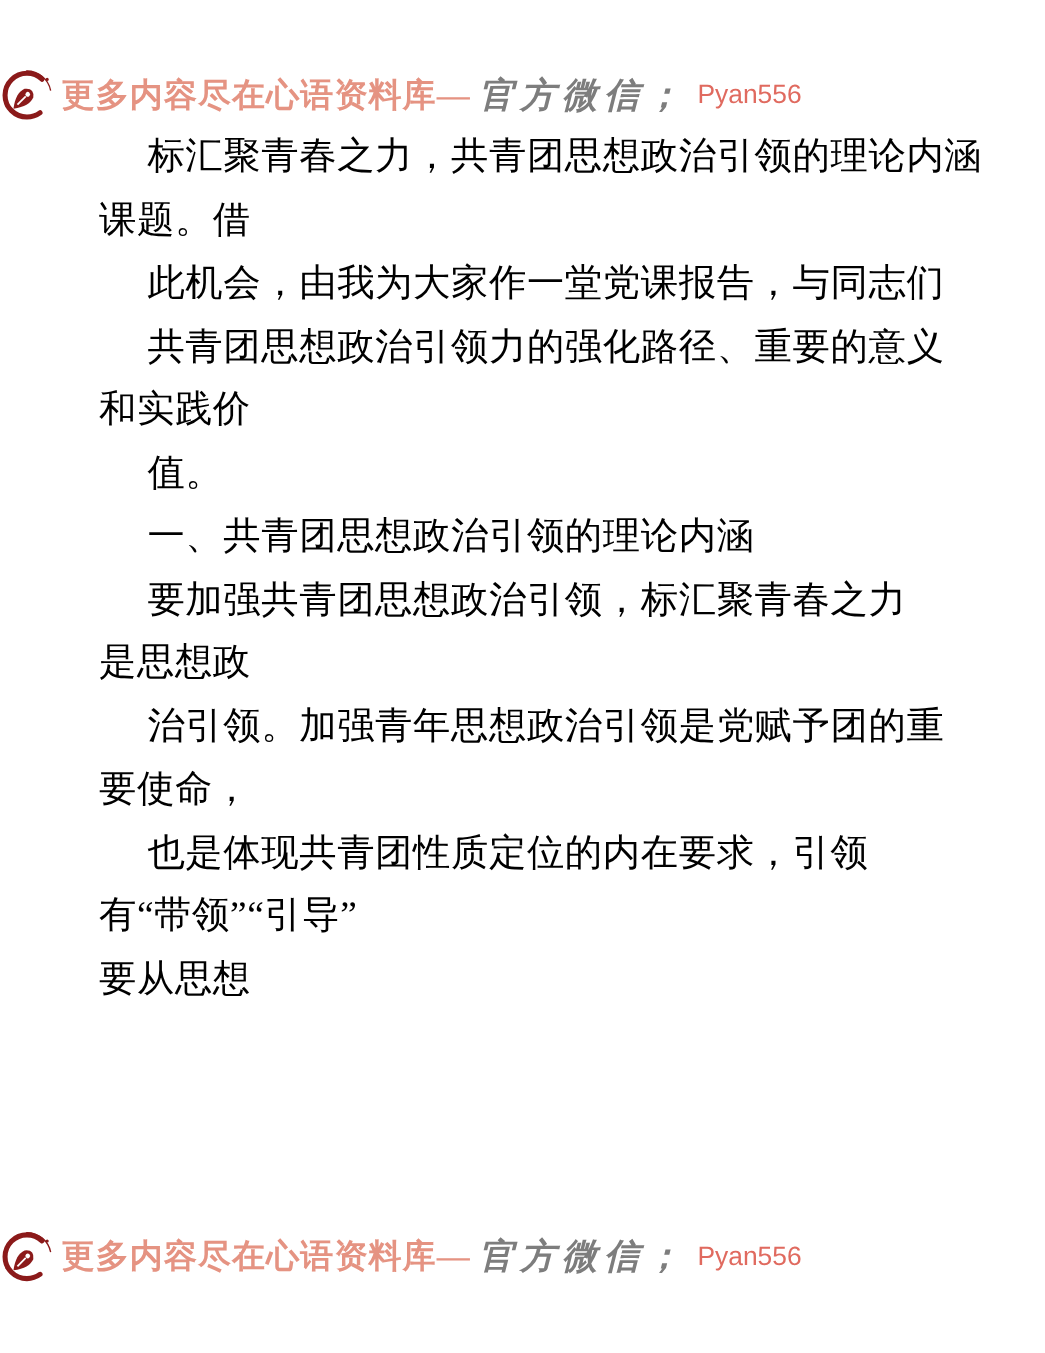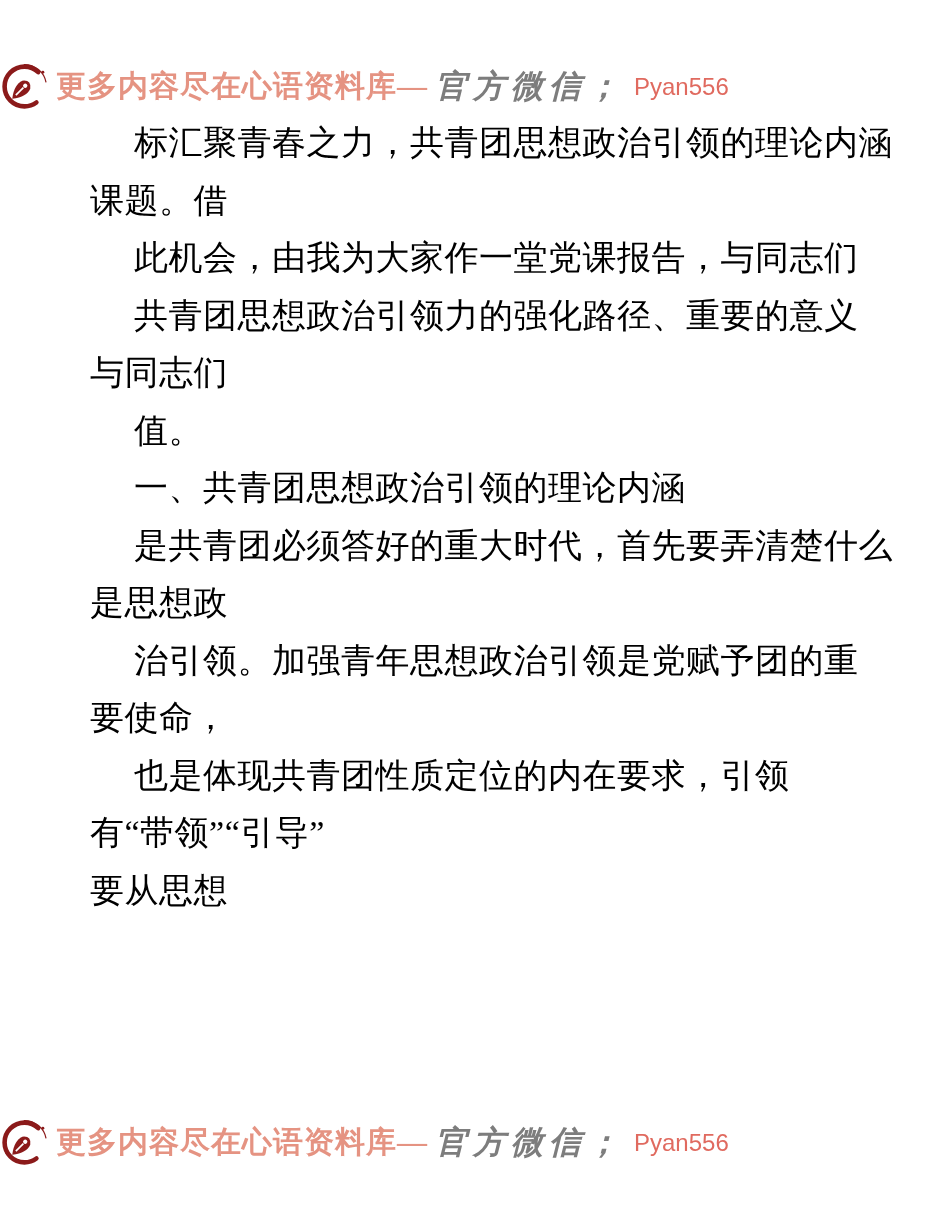--- a/index.html
+++ b/index.html
@@ -90,24 +90,24 @@
   <span class="brand">更多内容尽在心语资料库—</span>
   <span class="channel">官方微信；</span>
   <span class="wechat">Pyan556</span>
 </div>
 
 <div class="doc-body">
     <div class="line indent">标汇聚青春之力，共青团思想政治引领的理论内涵</div>
     <div class="line">课题。借</div>
     <div class="line indent">此机会，由我为大家作一堂党课报告，与同志们</div>
     <div class="line indent">共青团思想政治引领力的强化路径、重要的意义</div>
-    <div class="line">与同志们</div>
+    <div class="line">和实践价</div>
     <div class="line indent">值。</div>
     <div class="line indent">一、共青团思想政治引领的理论内涵</div>
-    <div class="line indent">是共青团必须答好的重大时代，首先要弄清楚什么</div>
+    <div class="line indent">要加强共青团思想政治引领，标汇聚青春之力</div>
     <div class="line">是思想政</div>
     <div class="line indent">治引领。加强青年思想政治引领是党赋予团的重</div>
     <div class="line">要使命，</div>
     <div class="line indent">也是体现共青团性质定位的内在要求，引领</div>
     <div class="line">有“带领”“引导”</div>
     <div class="line">要从思想</div>
   </div>
 
 <div class="watermark footer">
   <span class="logo">

